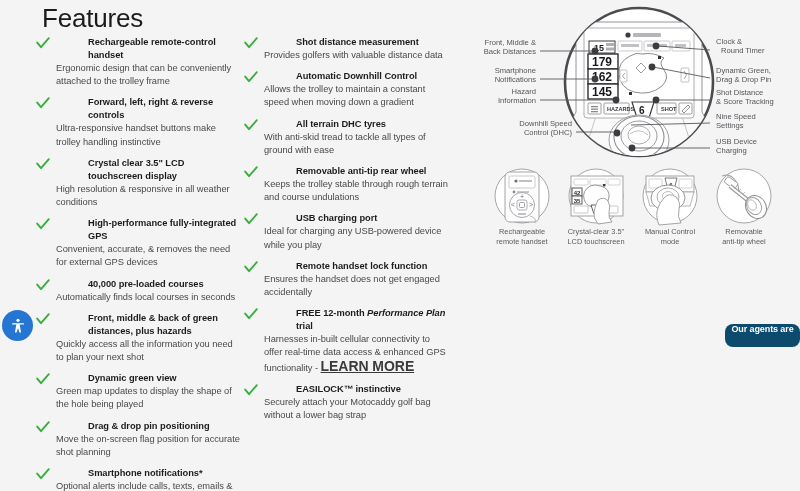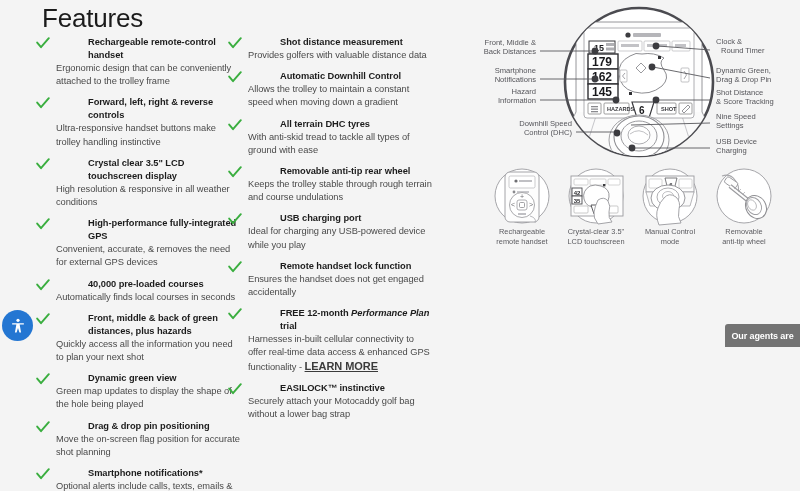--- a/index.html
+++ b/index.html
@@ -21,21 +21,21 @@
     left: 42px; top: 3px;
     font-size: 26px;
     font-weight: 400;
     color: #1b1b1b;
     letter-spacing: -0.2px;
   }
 
   
   .col { position: absolute; }
   #col-left  { left: 36px;  top: 36px; width: 205px; }
-  #col-mid   { left: 228px; top: 36px; width: 205px; }
+  #col-mid   { left: 244px; top: 36px; width: 205px; }
 
   .feature {
     position: relative;
     padding-left: 20px;
     margin-bottom: 8px;
   }
   .check-icon {
     position: absolute;
     left: 0; top: 1px;
     width: 14px; height: 12px;
@@ -55,21 +55,21 @@
     font-size: 9.3px;
     font-weight: 400;
     color: #4a4a4a;
     line-height: 13.2px;
     letter-spacing: -0.05px;
   }
   .learn-more {
     color: #3b3b3b;
     font-weight: bold;
     text-decoration: underline;
-    font-size: 11px;
+    font-size: 14px;
   }
 
   
   #diagram {
     position: absolute;
     left: 478px; top: 0;
     width: 322px; height: 262px;
   }
   #diagram svg { display: block; }
 
@@ -82,24 +82,25 @@
     background: #2476d2;
     display: flex; align-items: center; justify-content: center;
     cursor: pointer;
   }
 
   
   #chat {
     position: absolute;
     right: 0px; bottom: 0px;
     width: 75px; height: 23px;
-    background: #737373;
-    display: flex; align-items: center; justify-content: center;
+    background: #0c4a6e;
+    display: flex; justify-content: center;
     cursor: pointer;
     border-top-left-radius: 3px;
+    border-radius: 8px;
   }
   #chat span {
     color: #ffffff;
     font-size: 9px;
     font-weight: bold;
     white-space: nowrap;
     letter-spacing: -0.1px;
   }
 </style>
 </head>

